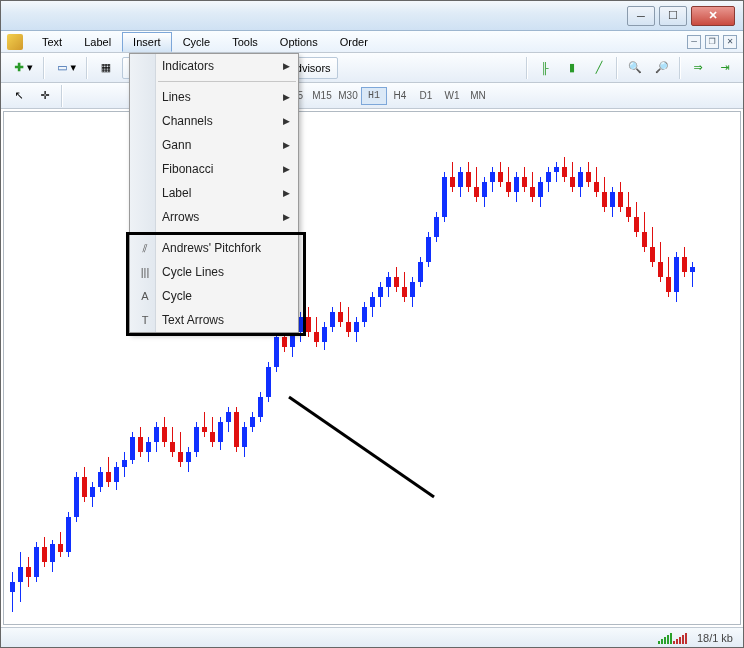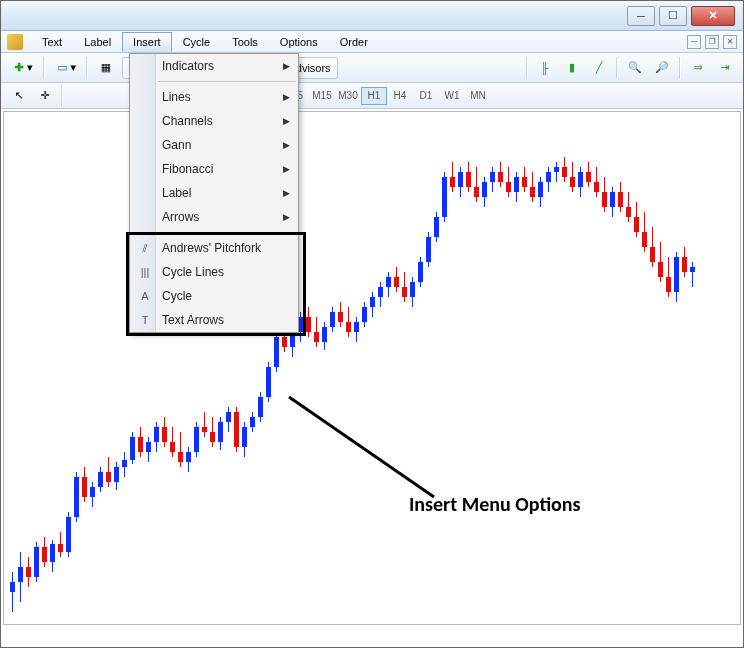--- a/index.html
+++ b/index.html
@@ -14,21 +14,21 @@
   .menuitem { padding:3px 10px; cursor:default; border:1px solid transparent; }
   .menuitem.active { background:linear-gradient(to bottom,#fff,#d6e6f6); border:1px solid #7da7d9; border-bottom-color:#d6e6f6; }
   .subbtns { margin-left:auto; display:flex; gap:4px; padding-right:6px; }
   .subbtn { width:14px; height:14px; border:1px solid #8fa6be; display:flex; align-items:center; justify-content:center; font-size:8px; color:#456; background:#f1f6fb; }
   .toolbar { height:30px; background:linear-gradient(to bottom,#fbfdff,#e6eef7); border-bottom:1px solid #c0c9d3; display:flex; align-items:center; padding:0 6px; gap:4px; }
   .tbtn { height:22px; min-width:22px; padding:0 3px; border:1px solid transparent; display:flex; align-items:center; justify-content:center; font-size:11px; background:transparent; border-radius:2px; }
   .tbtn.txt { gap:4px; padding:0 6px; border:1px solid #b9c9da; background:linear-gradient(to bottom,#fff,#eef4fa); }
   .sep { width:2px; height:22px; border-left:1px solid #c7d2dd; border-right:1px solid #fff; margin:0 2px; }
   .toolbar2 { height:26px; background:linear-gradient(to bottom,#fbfdff,#e6eef7); border-bottom:1px solid #c0c9d3; display:flex; align-items:center; padding:0 6px; gap:2px; }
   .tf { width:26px; height:18px; display:flex; align-items:center; justify-content:center; font-size:10px; color:#555; border:1px solid transparent; }
-  .tf.sel { border:1px solid #7da7d9; background:#dbe9f7; }
+  .tf.sel { border:1px solid #7da7d9; background:#dbe9f7;font-family:Liberation Mono, monospace; }
   .chartarea { position:absolute; left:2px; right:2px; top:110px; bottom:22px; border:1px solid #b0b9c2; background:#fff; overflow:hidden; }
   .statusbar { position:absolute; left:0; right:0; bottom:0; height:20px; background:linear-gradient(to bottom,#f6fafd,#e3ecf5); border-top:1px solid #c0c9d3; display:flex; align-items:center; justify-content:flex-end; padding-right:10px; font-size:11px; color:#444; gap:10px; }
   .netbars { display:flex; align-items:flex-end; gap:1px; height:12px; }
   .netbars span { width:2px; background:#2aa02a; }
   .netbars span.r { background:#c03030; }
   
   .dropdown { position:absolute; left:128px; top:52px; width:170px; background:#f4f4f4; border:1px solid #9a9a9a; box-shadow:2px 3px 5px rgba(0,0,0,.25); z-index:10; }
   .dd-item { height:24px; display:flex; align-items:center; padding-left:32px; position:relative; font-size:12px; color:#222; }
   .dd-item .arrow { position:absolute; right:8px; font-size:9px; color:#333; }
   .dd-item .ic { position:absolute; left:6px; width:18px; text-align:center; font-size:11px; color:#555; }
@@ -494,21 +494,20 @@
           <div class="body" style="top: 145px; height: 15px;"></div>
         </div>
         <div class="candle up" style="left: 686px;">
           <div class="wick" style="top: 150px; height: 25px;"></div>
           <div class="body" style="top: 155px; height: 5px;"></div>
         </div>
       </div>
     <svg class="annot-line" viewBox="0 0 180 120">
       <line x1="5" y1="5" x2="150" y2="105" stroke="#000" stroke-width="3"></line>
     </svg>
-    <div class="annot">Insert Menu Options</div>
   </div>
 
   <div class="dropdown">
     <div class="dd-leftstrip"></div>
     <div class="dd-item">
         <span>Indicators</span>
         <span class="arrow">▶</span>
       </div>
     <div class="dd-sep"></div>
     <div class="dd-item">
@@ -549,14 +548,29 @@
         <span>Cycle</span>
       </div>
     <div class="dd-item">
         <span class="ic">T</span>
         <span>Text Arrows</span>
       </div>
   </div>
 
   <div class="highlightbox"></div>
 
+  <div class="statusbar">
+    <div class="netbars">
+      <span style="height:3px"></span>
+        <span style="height:5px"></span>
+        <span style="height:7px"></span>
+        <span style="height:9px"></span>
+        <span style="height:11px"></span>
+      <span class="r" style="height:3px"></span>
+        <span class="r" style="height:5px"></span>
+        <span class="r" style="height:7px"></span>
+        <span class="r" style="height:9px"></span>
+        <span class="r" style="height:11px"></span>
+    </div>
+    <span>18/1 kb</span>
+  </div>
 
 </div>
 
 </body></html>

